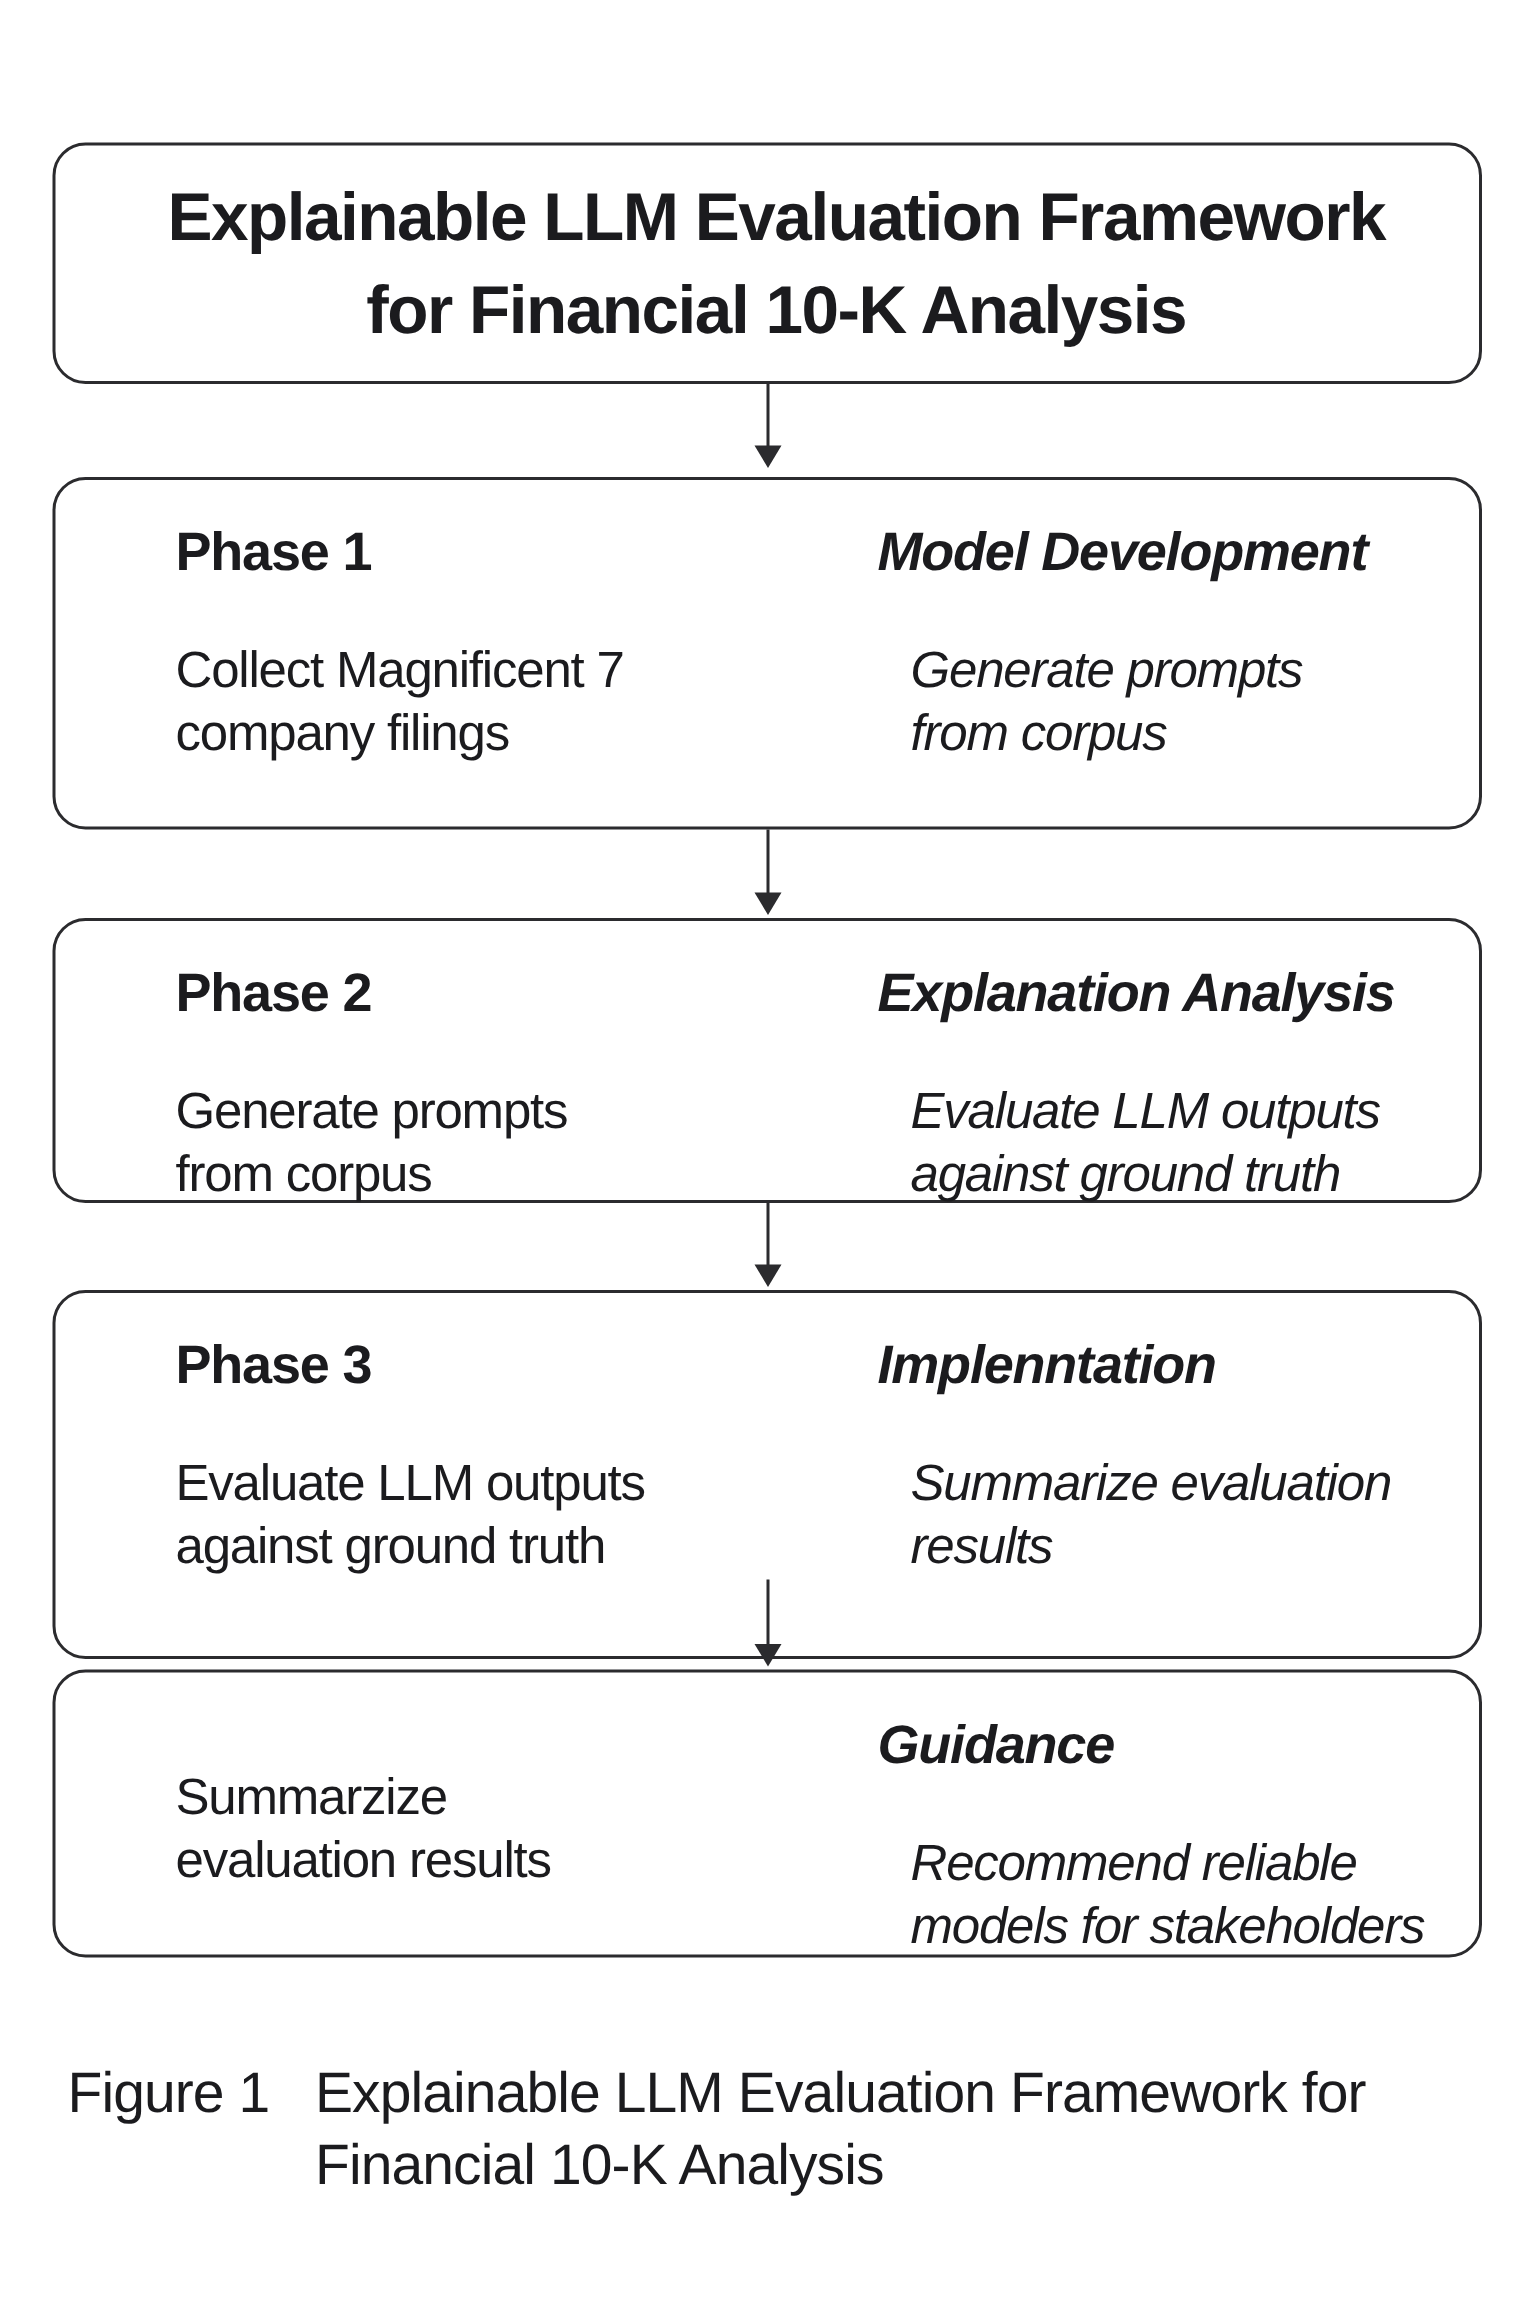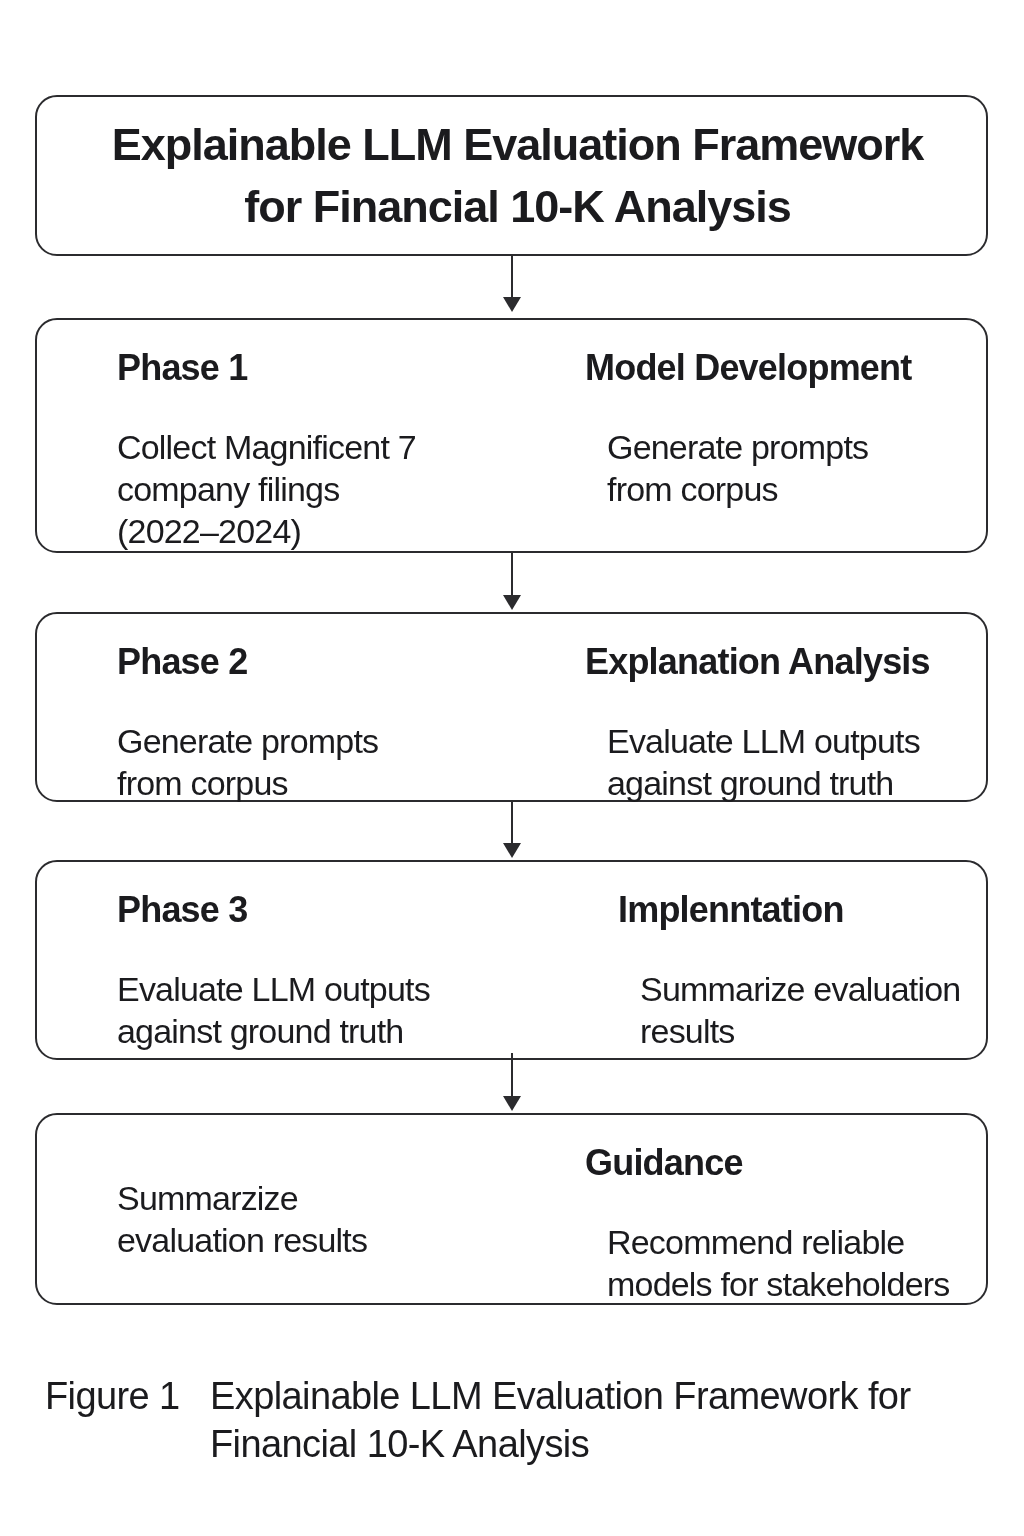--- a/index.html
+++ b/index.html
@@ -41,21 +41,21 @@
     line-height: 62px;
     white-space: nowrap;
     text-align: center;
   }
   .phase-box {
     padding: 26px 20px 0 80px;
     display: flex;
     justify-content: flex-end;
   }
   .col-left  { width: 468px; flex: 0 0 468px; }
-  .col-right { flex: 1; }
+  .col-right { flex: 1; font-style: italic; }
   .phase-heading {
     font-size: 36px;
     font-weight: bold;
     letter-spacing: -0.8px;
     line-height: 44px;
     white-space: nowrap;
   }
   .phase-body {
     margin-top: 36px;
     font-size: 34px;
@@ -103,21 +103,20 @@
 
   <div class="arrow-line" style="top:255px;height:43px;"></div>
   <div class="arrow-head" style="top:297px;"></div>
 
   <div class="box phase-box" style="top:318px;height:235px;">
     <div class="col-left">
       <div class="phase-heading">Phase 1</div>
       <div class="phase-body">
         <div class="body-line">Collect Magnificent 7</div>
         <div class="body-line">company filings</div>
-        <div class="body-line">(2022–2024)</div>
       </div>
     </div>
     <div class="col-right">
       <div class="phase-heading">Model Development</div>
       <div class="phase-body">
         <div class="body-line">Generate prompts</div>
         <div class="body-line">from corpus</div>
       </div>
     </div>
   </div>
@@ -138,21 +137,21 @@
       <div class="phase-body">
         <div class="body-line">Evaluate LLM outputs</div>
         <div class="body-line">against ground truth</div>
       </div>
     </div>
   </div>
 
   <div class="arrow-line" style="top:802px;height:42px;"></div>
   <div class="arrow-head" style="top:843px;"></div>
 
-  <div class="box phase-box" style="top:860px;height:200px;gap:33px;">
+  <div class="box phase-box" style="top:860px;height:246px;">
     <div class="col-left">
       <div class="phase-heading">Phase 3</div>
       <div class="phase-body">
         <div class="body-line">Evaluate LLM outputs</div>
         <div class="body-line">against ground truth</div>
       </div>
     </div>
     <div class="col-right">
       <div class="phase-heading">Implenntation</div>
       <div class="phase-body">

